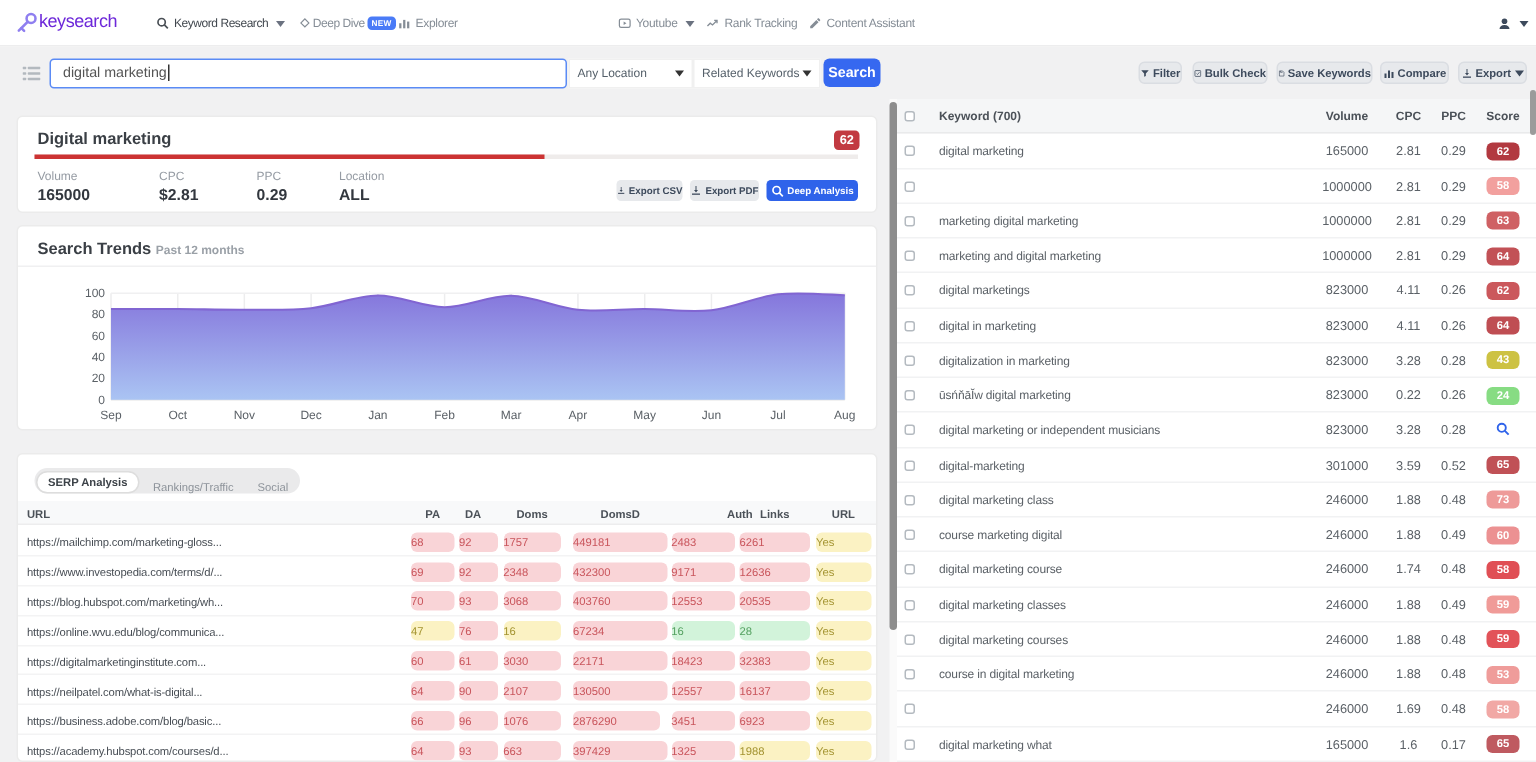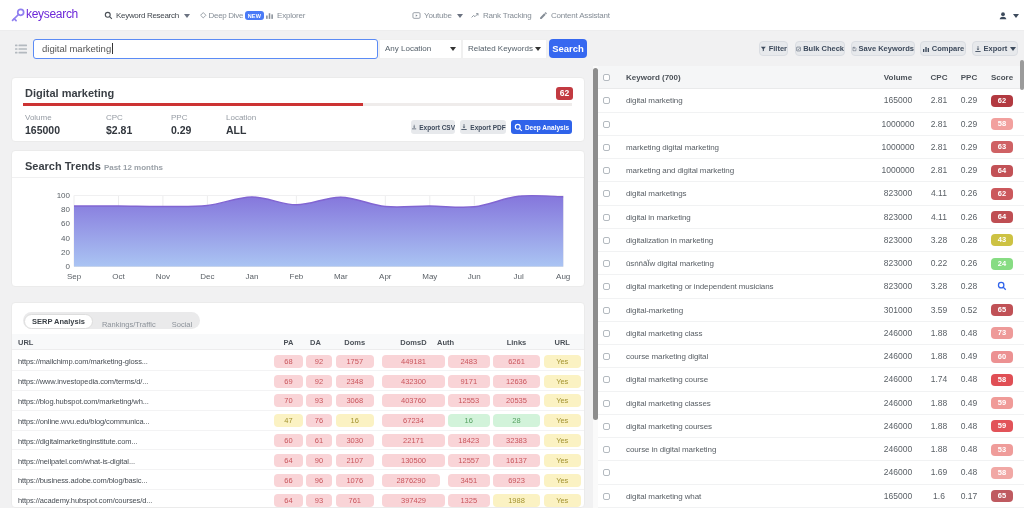--- a/index.html
+++ b/index.html
@@ -24,21 +24,21 @@
 
 #c1{top:77px;height:65px}
 .statlab{font-size:8px;color:#959ba3}
 .statval{font-size:10.5px;font-weight:bold;color:#32373e;margin-top:2px}
 .ebtn{position:absolute;height:14px;background:#e7e9ec;border-radius:3px;color:#3d4a5c;font-size:6.5px;font-weight:bold;display:flex;align-items:center;justify-content:center;gap:2px;white-space:nowrap}
 
 #c3{top:302px;height:206px;overflow:hidden}
 .tabwrap{position:absolute;left:11px;top:9px;height:17px;background:#eaeaeb;border-radius:9px;display:flex;align-items:flex-end;font-size:7.5px;color:#8d939a}
 .tabwrap .on{background:#fff;border:1px solid #ddd;border-radius:9px;height:15px;line-height:13px;padding:0 7px;color:#3c4248;font-weight:bold;margin:0 1px}
 .tabwrap .off{padding:0 8px}
-.badge{position:absolute;height:13px;border-radius:4px;font-size:7.5px;text-align:center;line-height:13px}
+.badge{position:absolute;height:13px;border-radius:4px;font-size:7.5px;line-height:13px}
 .bp{background:#f9d4d7;color:#c9555c}
 .by{background:#fbf2c3;color:#a39330}
 .bg{background:#d2f3da;color:#55a161}
 .th{font-size:7.5px;font-weight:bold;color:#4b5158}
 .url{font-size:7.5px;letter-spacing:-0.1px;color:#474d54}
 
 #rp{position:absolute;left:598px;top:66px;width:426px;height:442px;background:#fff}
 .rrow{position:absolute;left:0;width:426px;height:23.25px;border-bottom:1px solid #f1f2f3}
 .cb{position:absolute;left:5px;top:8px;width:7px;height:7px;border:1px solid #b4bac0;border-radius:2px;background:#fff}
 .kw{position:absolute;left:28px;top:0;font-size:8px;letter-spacing:-0.1px;color:#5b6167;line-height:23px;white-space:nowrap}
@@ -231,21 +231,21 @@
       <span class="on">SERP Analysis</span>
       <span class="off">Rankings/Traffic</span>
       <span class="off">Social</span>
     </div>
 <div class="abs" style="left:0;top:31px;width:572px;height:16px;background:#f8f9fa;border-bottom:1px solid #ededee"></div>
 <div class="abs th" style="left:6px;top:35px">URL</div>
 <div class="abs th" style="left:262px;top:35px;width:29px;text-align:center">PA</div>
 <div class="abs th" style="left:298px;top:35px;width:26px;text-align:left">DA</div>
 <div class="abs th" style="left:323.5px;top:35px;width:38.5px;text-align:center">Doms</div>
 <div class="abs th" style="left:370px;top:35px;width:63px;text-align:center">DomsD</div>
-<div class="abs th" style="left:425px;top:35px;width:42.5px;">Auth</div>
+<div class="abs th" style="left:460px;top:35px;width:42.5px;text-align:center">Auth</div>
 <div class="abs th" style="left:481px;top:35px;width:47px;text-align:center">Links</div>
 <div class="abs th" style="left:532px;top:35px;width:36.5px;text-align:center">URL</div>
 <div class="abs" style="left:0;top:48.0px;width:572px;height:19.9px;border-bottom:1px solid #f3f3f4"></div>
 <div class="abs url" style="left:6px;top:54.0px">https://mailchimp.com/marketing-gloss...</div>
 <div class="badge bp" style="left:262px;top:51.6px;width:29px">68</div>
 <div class="badge bp" style="left:294px;top:51.6px;width:26px">92</div>
 <div class="badge bp" style="left:323.5px;top:51.6px;width:38.5px">1757</div>
 <div class="badge bp" style="left:370px;top:51.6px;width:63px">449181</div>
 <div class="badge bp" style="left:435.5px;top:51.6px;width:42.5px">2483</div>
 <div class="badge bp" style="left:481px;top:51.6px;width:47px">6261</div>
@@ -301,21 +301,21 @@
 <div class="badge bp" style="left:294px;top:171.0px;width:26px">96</div>
 <div class="badge bp" style="left:323.5px;top:171.0px;width:38.5px">1076</div>
 <div class="badge bp" style="left:370px;top:171.0px;width:58px">2876290</div>
 <div class="badge bp" style="left:435.5px;top:171.0px;width:42.5px">3451</div>
 <div class="badge bp" style="left:481px;top:171.0px;width:47px">6923</div>
 <div class="badge by" style="left:532px;top:171.0px;width:36.5px">Yes</div>
 <div class="abs" style="left:0;top:187.3px;width:572px;height:19.9px;border-bottom:1px solid #f3f3f4"></div>
 <div class="abs url" style="left:6px;top:193.3px">https://academy.hubspot.com/courses/d...</div>
 <div class="badge bp" style="left:262px;top:190.9px;width:29px">64</div>
 <div class="badge bp" style="left:294px;top:190.9px;width:26px">93</div>
-<div class="badge bp" style="left:323.5px;top:190.9px;width:38.5px">761</div>
+<div class="badge bp" style="left:323.5px;top:190.9px;width:38.5px">663</div>
 <div class="badge bp" style="left:370px;top:190.9px;width:63px">397429</div>
 <div class="badge bp" style="left:435.5px;top:190.9px;width:42.5px">1325</div>
 <div class="badge by" style="left:481px;top:190.9px;width:47px">1988</div>
 <div class="badge by" style="left:532px;top:190.9px;width:36.5px">Yes</div>
 </div>
 <div id="rp">
 <div class="abs" style="left:0;top:0;width:426px;height:23.25px;background:#f5f6f7;border-bottom:1px solid #e9eaeb"></div>
 <div class="cb" style="top:8px"></div>
 <div class="abs" style="left:28px;top:0;font-size:8px;font-weight:bold;color:#4b5158;line-height:23px">Keyword (700)</div>
 <div class="abs" style="left:275px;top:0;width:50px;font-size:8px;font-weight:bold;color:#4b5158;line-height:23px;text-align:center">Volume</div>

